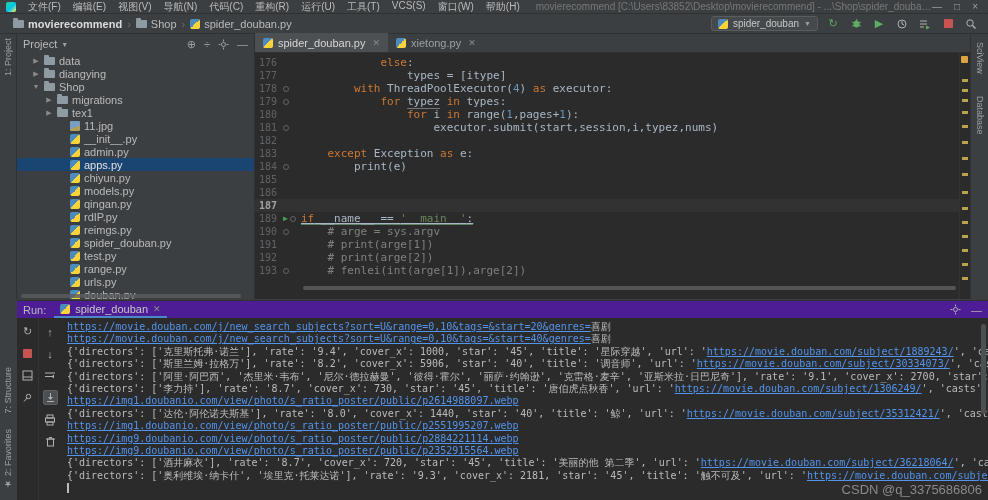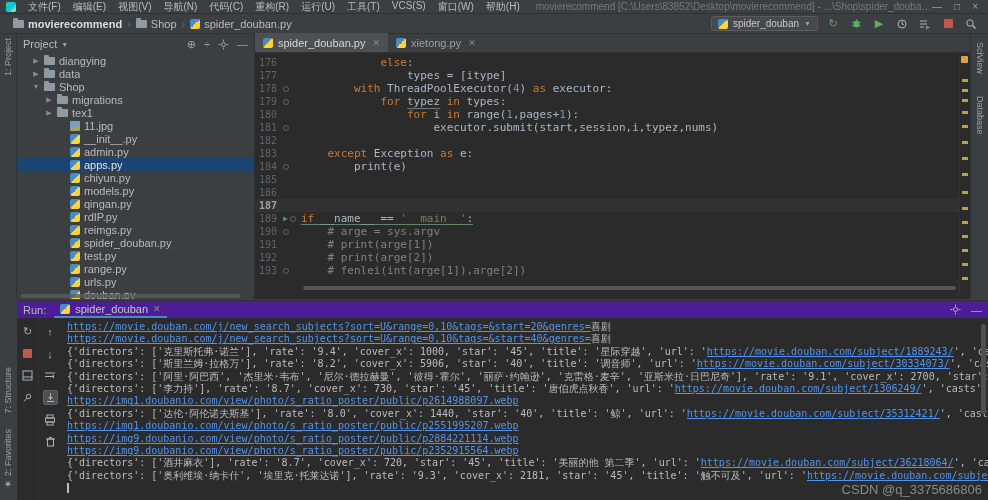--- a/index.html
+++ b/index.html
@@ -84,21 +84,21 @@
   .code-row.cur { background:#323232; }
   .lnum { width:26px; text-align:right; color:#606366; flex:none; padding-right:4px;
     font-size:10px; }
   .code-row.cur .lnum { color:#a4a3a3; font-weight:bold; }
   .marks { width:20px; flex:none; display:flex; align-items:center; gap:2px; padding-left:2px; }
   .run-arrow { color:#499c54; font-size:8px; line-height:1; }
   .fold-circle { width:6px; height:6px; border:1px solid #606366; border-radius:50%; flex:none; }
   .ctext { color:#a9b7c6; }
   .tok-k { color:#cc7832; } .tok-s { color:#6a8759; } .tok-n { color:#6897bb; }
   .tok-c { color:#808080; } .tok-u { border-bottom:1px solid #72777b; }
-  .code-row.ul .ctext { border-bottom:1px solid #5f826b; }
+  .code-row.ul .ctext { border-bottom:1px solid #5f826b;text-decoration:underline; }
   .ed-hscroll { position:absolute; left:48px; right:14px; bottom:9px; height:4px;
     background:#5a5d5f; border-radius:2px; opacity:.85; }
   .stripe { position:absolute; top:0; right:0; width:11px; bottom:0; background:#2b2b2b;
     border-left:1px solid #333; }
   .stripe .ind { position:absolute; top:3px; right:2px; width:7px; height:7px; background:#d9a343;
     border-radius:1px; }
   .smark { position:absolute; right:2px; width:6px; height:3px; background:#b8a44d; }
 
   
   .runpanel { position:absolute; left:17px; right:0; top:300px; bottom:0; background:#2b2b2b;
@@ -249,26 +249,26 @@
                 <line x1="8.5" y1="5.5" x2="10.5" y2="5.5" stroke="#9da0a3"></line>
               </svg>
           </span>
           <span>—</span>
         </span>
       </div>
       <div class="tree">
           <div class="tree-row" style="padding-left: 15px;">
             <span class="tree-arrow">▶</span>
             <span class="icon-folder"></span>
-            <span>diangying</span>
+            <span>data</span>
           </div>
           <div class="tree-row" style="padding-left: 15px;">
             <span class="tree-arrow">▶</span>
             <span class="icon-folder"></span>
-            <span>data</span>
+            <span>diangying</span>
           </div>
           <div class="tree-row" style="padding-left: 15px;">
             <span class="tree-arrow">▼</span>
             <span class="icon-folder"></span>
             <span>Shop</span>
           </div>
           <div class="tree-row" style="padding-left: 28px;">
             <span class="tree-arrow">▶</span>
             <span class="icon-folder"></span>
             <span>migrations</span>

